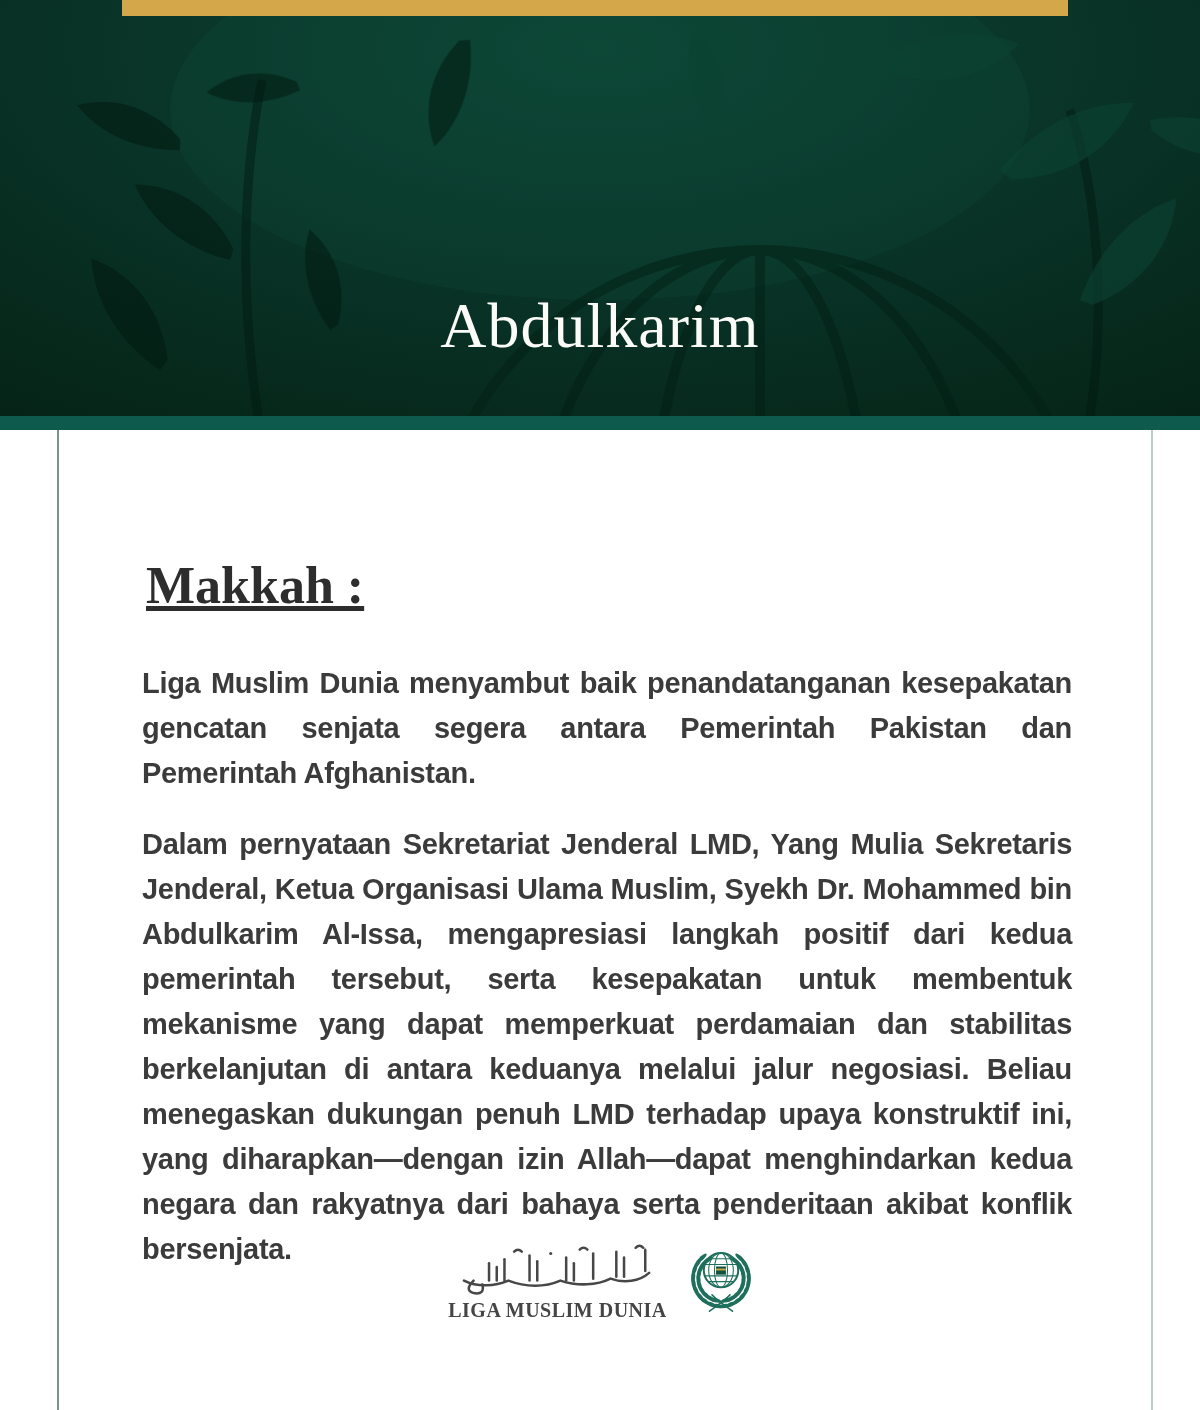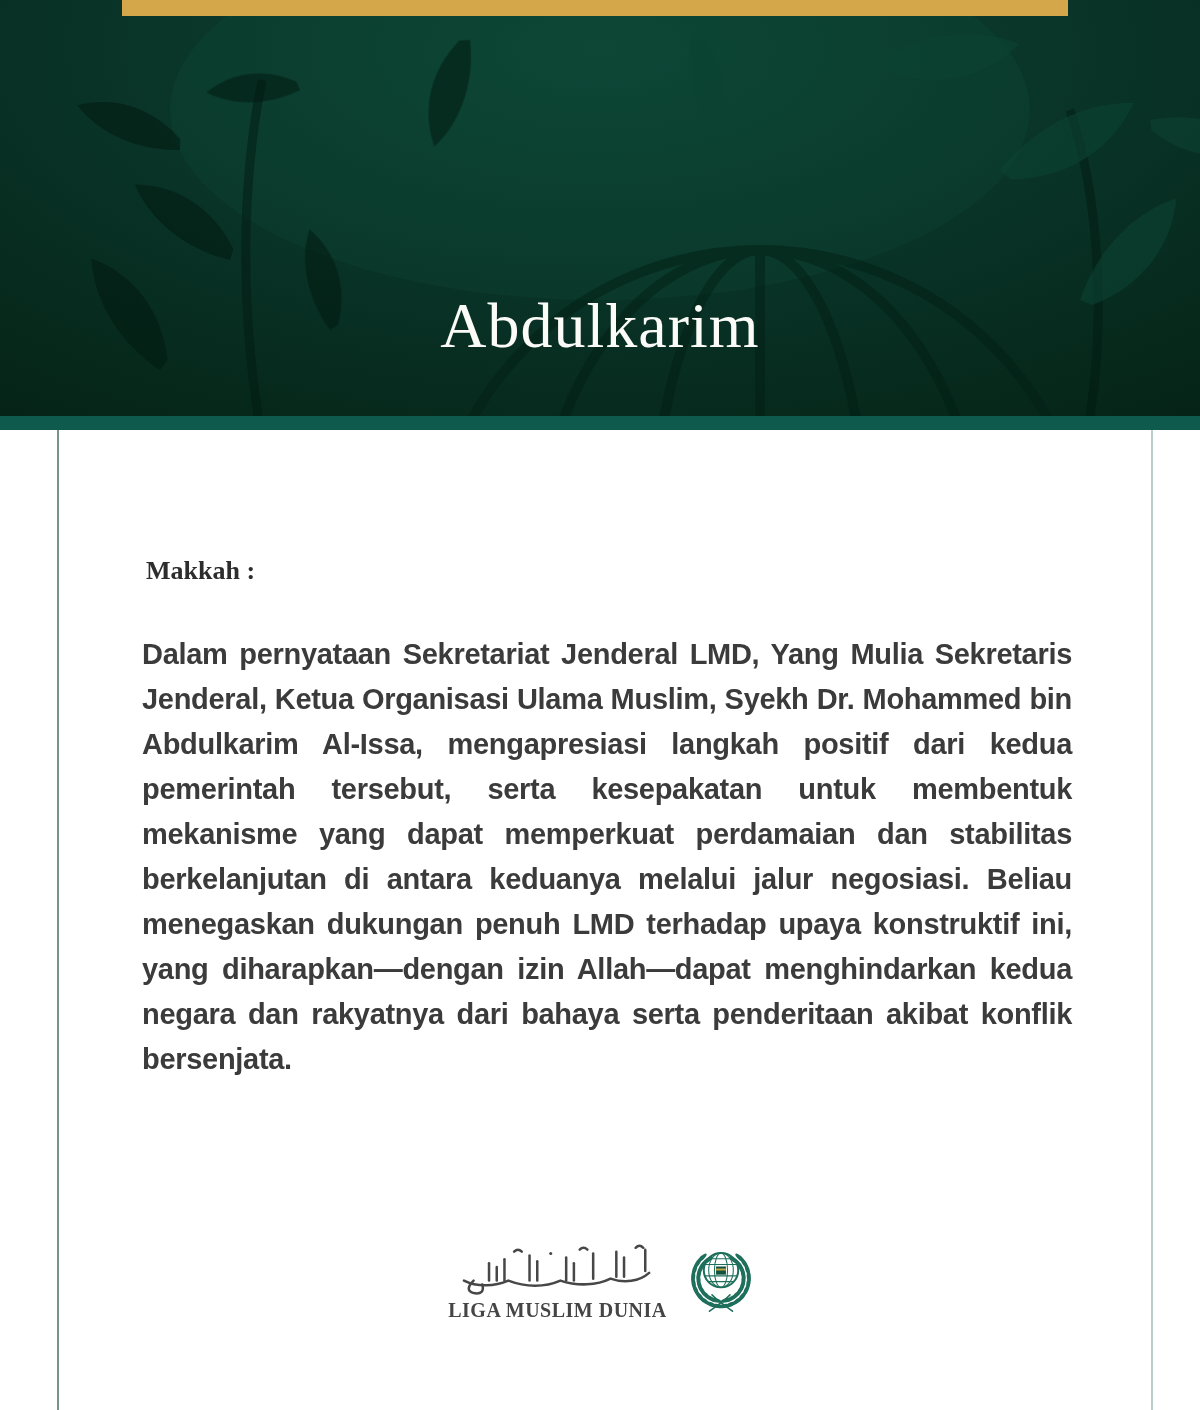--- a/index.html
+++ b/index.html
@@ -35,22 +35,23 @@
 
   
   .rule{position:absolute;top:430px;height:980px;width:2px;}
   .rule-left{left:57px;background:#78928e;}
   .rule-right{left:1151px;background:#b9cfcc;}
 
   
   .doc{position:absolute;left:142px;top:556px;width:930px;}
   .location-heading{
     font-family:"Liberation Serif","DejaVu Serif",serif;
-    font-size:26px;font-weight:bold;color:#2d2d2d;
+    font-size:52px;font-weight:bold;color:#2d2d2d;
     margin:0 0 46px 4px;
+    text-decoration:underline;
   }
   .doc p{
     font-size:29px;line-height:45px;font-weight:bold;color:#3b3b3b;
     text-align:justify;margin:0 0 26px 0;letter-spacing:-0.3px;
   }
 
   
   .logo-row{
     position:absolute;top:1242px;left:0;width:1200px;
     display:flex;justify-content:center;align-items:flex-start;gap:13px;
@@ -111,20 +112,21 @@
     <h1 class="header-title">Abdulkarim</h1>
   </div>
 
   <div class="teal-strip"></div>
 
   <div class="rule rule-left"></div>
   <div class="rule rule-right"></div>
 
   <div class="doc">
     <h2 class="location-heading">Makkah :</h2>
+    <p>Liga Muslim Dunia menyambut baik penandatanganan kesepakatan gencatan senjata segera antara Pemerintah Pakistan dan Pemerintah Afghanistan.</p>
     <p>Dalam pernyataan Sekretariat Jenderal LMD, Yang Mulia Sekretaris Jenderal, Ketua Organisasi Ulama Muslim, Syekh Dr. Mohammed bin Abdulkarim Al-Issa, mengapresiasi langkah positif dari kedua pemerintah tersebut, serta kesepakatan untuk membentuk mekanisme yang dapat memperkuat perdamaian dan stabilitas berkelanjutan di antara keduanya melalui jalur negosiasi. Beliau menegaskan dukungan penuh LMD terhadap upaya konstruktif ini, yang diharapkan—dengan izin Allah—dapat menghindarkan kedua negara dan rakyatnya dari bahaya serta penderitaan akibat konflik bersenjata.</p>
   </div>
 
   <div class="logo-row">
     <div class="logo-textcol">
       <svg role="img" viewBox="0 0 210 56" width="205" height="54" aria-label="رابطة العالم الإسلامي">
         <g stroke="#474747" stroke-width="2.6" fill="none" stroke-linecap="round">
           <path d="M8 40 C 22 47 40 46 54 40 C 72 47 92 47 108 40 C 126 46 146 45 160 38 C 174 43 190 41 200 32"></path>
           <path d="M18 40 Q 8 50 18 53 Q 30 55 27 44"></path>
           <path d="M34 40 V 22"></path>

